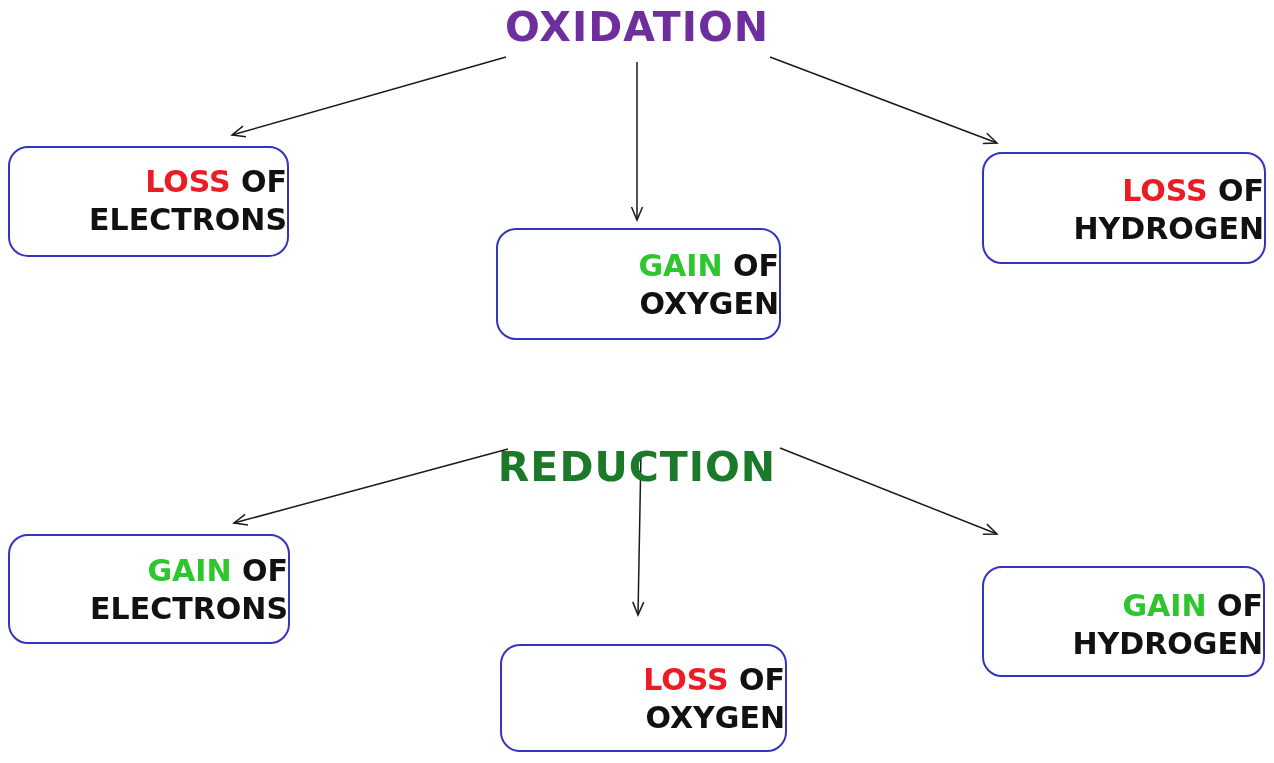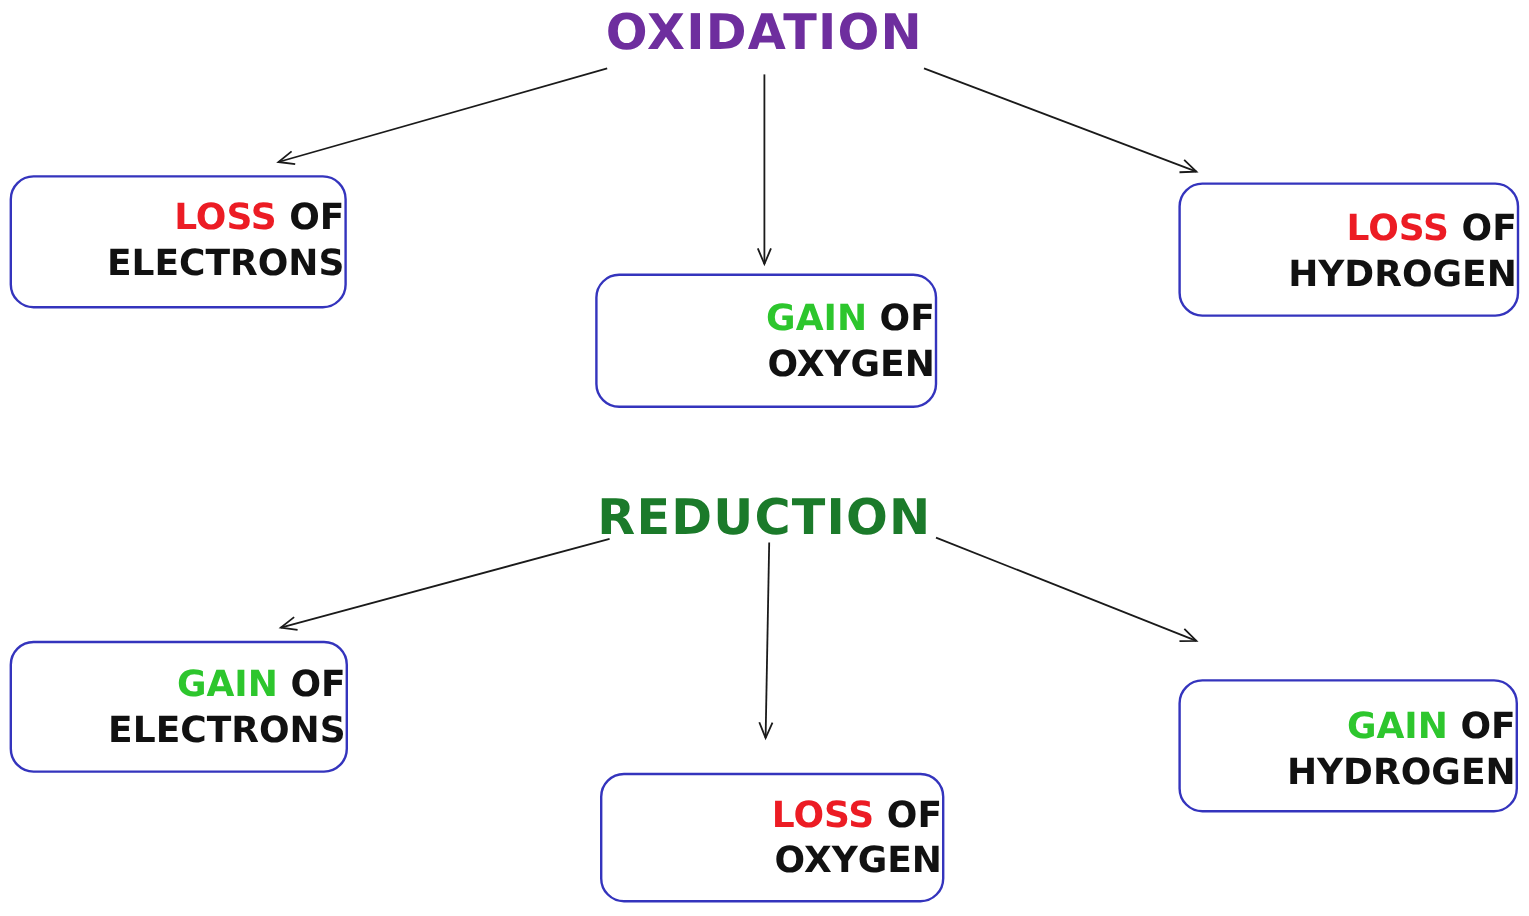--- a/index.html
+++ b/index.html
@@ -62,21 +62,21 @@
     <line x1="506" y1="57" x2="232" y2="135" marker-end="url(#arrowhead)"></line>
     <line x1="637" y1="62" x2="637" y2="220" marker-end="url(#arrowhead)"></line>
     <line x1="770" y1="57" x2="997" y2="143" marker-end="url(#arrowhead)"></line>
     <line x1="508" y1="449" x2="234" y2="523" marker-end="url(#arrowhead)"></line>
     <line x1="641" y1="452" x2="638" y2="615" marker-end="url(#arrowhead)"></line>
     <line x1="780" y1="448" x2="997" y2="534" marker-end="url(#arrowhead)"></line>
   </svg>
 
   <div id="oxidation-title" class="title" style="color: rgb(110, 46, 158);">OXIDATION</div>
 
-  <div id="reduction-title" class="title" style="color: rgb(27, 122, 42);">REDUCTION</div>
+  <div id="reduction-title" class="title" style="color: rgb(27, 122, 42); margin-top: 36px;">REDUCTION</div>
 
   <div class="box b-ox-left">
     <span class="line"><span style="color: rgb(236, 28, 36);">LOSS</span> <span>OF</span></span>
     <span class="line">ELECTRONS</span>
   </div>
 
   <div class="box b-ox-mid">
     <span class="line"><span style="color: rgb(45, 198, 45);">GAIN</span> <span>OF</span></span>
     <span class="line">OXYGEN</span>
   </div>

